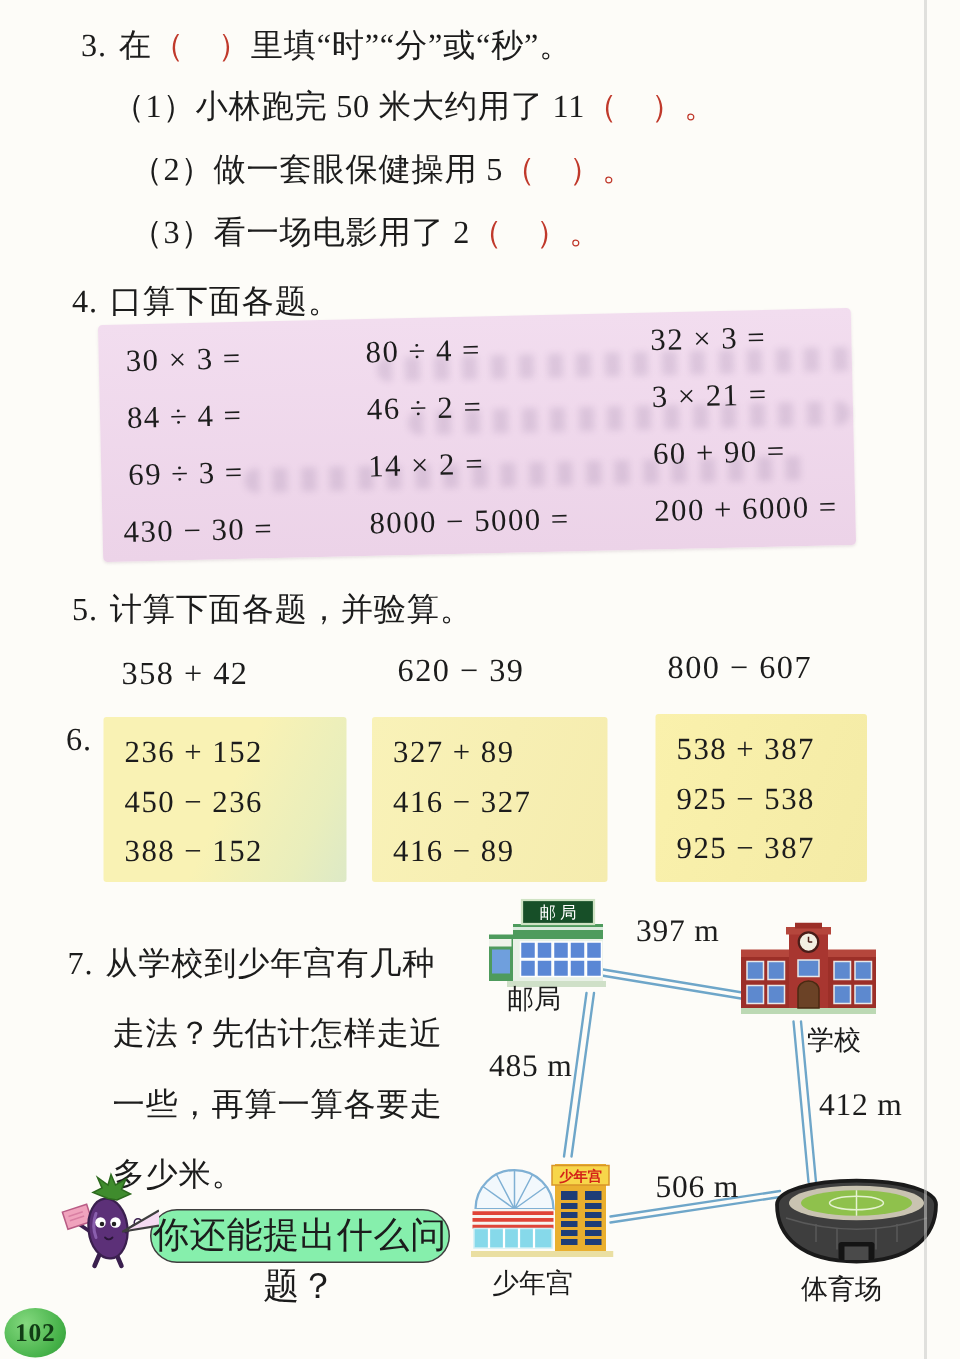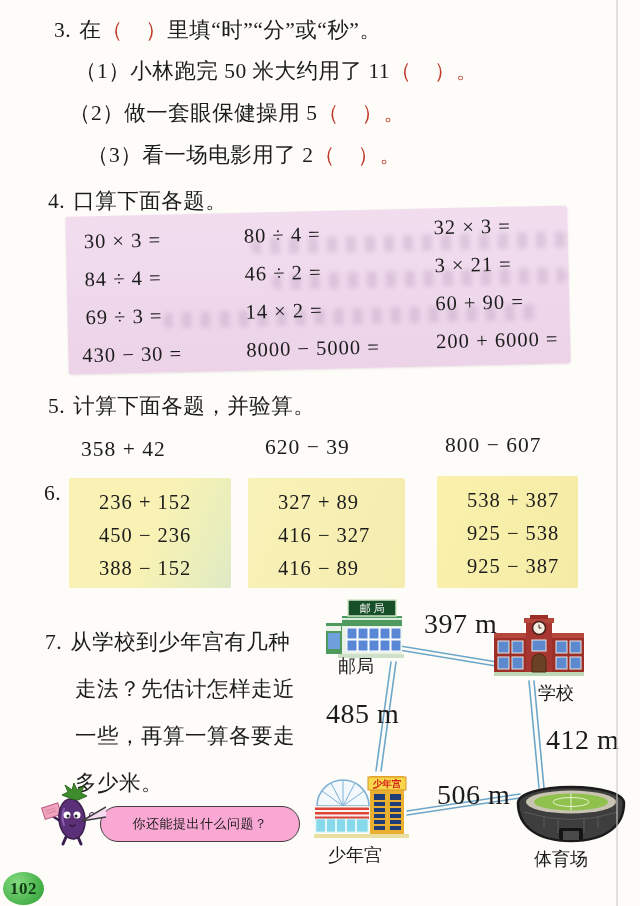--- a/index.html
+++ b/index.html
@@ -19,29 +19,29 @@
     background:linear-gradient(180deg,#f2ddef 0%,#ecd3e8 100%);
     transform:rotate(-1.3deg);border-radius:3px;
     box-shadow:0 1px 2px rgba(120,90,120,.15);
   }
   .bleedstripe{
     position:absolute;border-radius:8px;opacity:.45;filter:blur(2.5px);
     background:repeating-linear-gradient(90deg,rgba(108,82,128,.35) 0 10px,rgba(108,82,128,0) 10px 19px);
   }
   .ybox{
     position:absolute;border-radius:2px;
-    padding:8px 0 0 30px;box-sizing:border-box;
+    padding:8px 0 0 14px;box-sizing:border-box;
   }
   .ybox .expr{display:block;line-height:33px;}
   .maplabel{font-size:18px;white-space:nowrap;}
-  .dist{font-size:28px;white-space:nowrap;letter-spacing:.5px;}
+  .dist{font-size:21px;white-space:nowrap;letter-spacing:.5px;}
   .bubble{
     left:100px;top:806px;width:200px;height:36px;
-    background:#f9a8d4;border:1.6px solid #3f3f3f;border-radius:19px;
-    font-size:13px;line-height:34px;text-align:center;letter-spacing:.5px;
+    background:#86efac;border:1.6px solid #3f3f3f;border-radius:19px;
+    font-size:24px;line-height:34px;text-align:center;letter-spacing:.5px;
     box-sizing:border-box;z-index:4;
   }
   .pagenum{
     left:3px;top:872px;width:41px;height:33px;z-index:5;
     background:radial-gradient(circle at 35% 32%,#84d97f,#44b047 70%,#2f9438);
     border-radius:50%;
     font-size:17px;font-weight:bold;color:#113d15;
     text-align:center;line-height:33px;letter-spacing:.5px;
   }
   .scanline{left:616px;top:0;width:2px;height:906px;background:#c9c9c6;opacity:.55;}
@@ -50,21 +50,21 @@
 <body>
 
 <div class="page">
 
   <div class="abs line" style="left:54px;top:15px;">
     <span class="qnum">3.</span><span>在</span><span class="red">（　）</span><span>里填“时”“分”或“秒”。</span>
   </div>
   <div class="abs line" style="left:75px;top:56px;">
     <span>（1）</span><span>小林跑完 50 米大约用了 11</span><span class="red">（　）。</span>
   </div>
-  <div class="abs line" style="left:69px;top:98px;">
+  <div class="abs line" style="left:87px;top:98px;">
     <span>（2）</span><span>做一套眼保健操用 5</span><span class="red">（　）。</span>
   </div>
   <div class="abs line" style="left:87px;top:140px;">
     <span>（3）</span><span>看一场电影用了 2</span><span class="red">（　）。</span>
   </div>
 
   <div class="abs line" style="left:48px;top:186px;">
     <span class="qnum">4.</span><span>口算下面各题。</span>
   </div>
   <div class="abs pinkbox">

